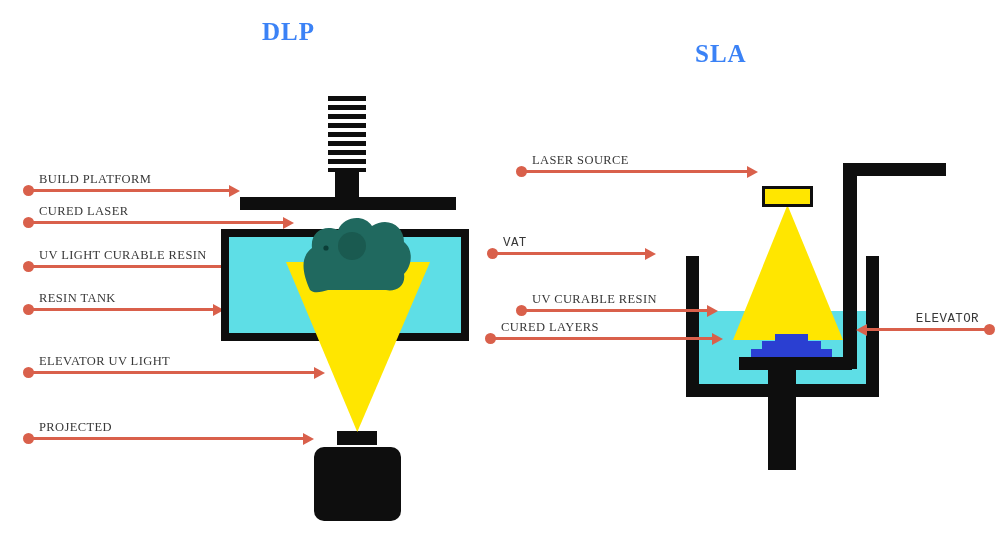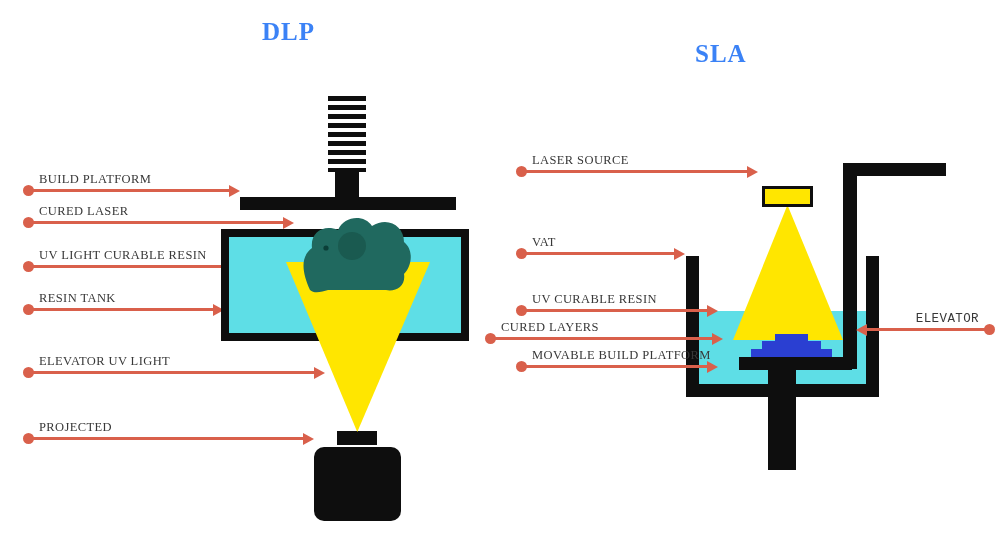--- a/index.html
+++ b/index.html
@@ -125,44 +125,38 @@
     <span class="line"></span>
     <span class="arrow"></span>
   </div>
 
   <div class="callout" style="left:521px;top:153px;width:235px;">
     <span class="dot"></span>
     <span class="text">LASER SOURCE</span>
     <span class="line"></span>
     <span class="arrow"></span>
   </div>
-  <div class="callout" style="left:521px;top:235px;width:162px;">
+  <div class="callout" style="left:492px;top:235px;width:162px;font-family:Liberation Mono, monospace;">
     <span class="dot"></span>
     <span class="text">VAT</span>
     <span class="line"></span>
     <span class="arrow"></span>
   </div>
   <div class="callout" style="left:521px;top:292px;width:195px;z-index:5;">
     <span class="dot"></span>
     <span class="text">UV CURABLE RESIN</span>
     <span class="line"></span>
     <span class="arrow"></span>
   </div>
   <div class="callout" style="left:490px;top:320px;width:231px;z-index:5;">
     <span class="dot"></span>
     <span class="text">CURED LAYERS</span>
     <span class="line"></span>
     <span class="arrow"></span>
   </div>
-  <div class="callout" style="left:521px;top:348px;width:195px;z-index:5;">
-    <span class="dot"></span>
-    <span class="text">MOVABLE BUILD PLATFORM</span>
-    <span class="line"></span>
-    <span class="arrow"></span>
-  </div>
   <div class="callout rtl" style="left:858px;top:311px;width:132px;z-index:5;">
     <span class="dot"></span>
     <span class="text">ELEVATOR</span>
     <span class="line"></span>
     <span class="arrow"></span>
   </div>
 
 </div>
 
 </body></html>

